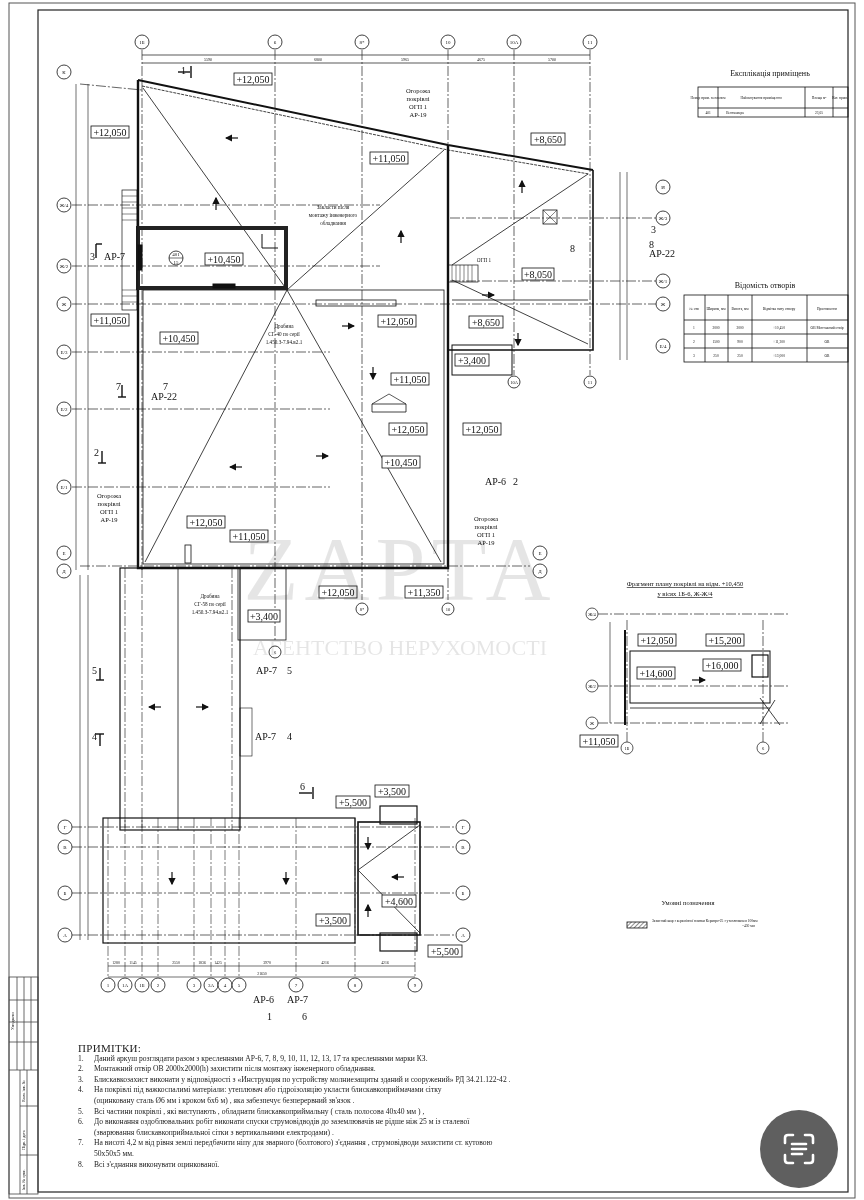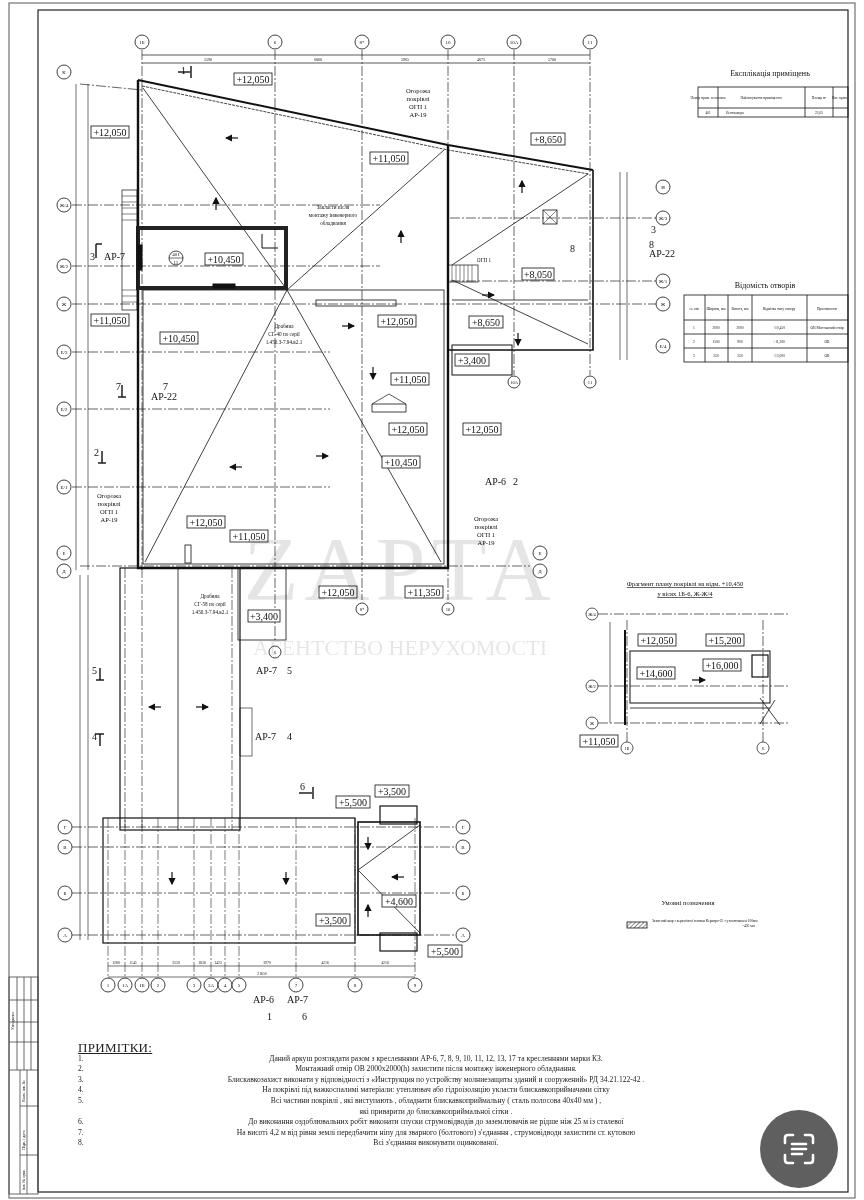--- a/index.html
+++ b/index.html
@@ -2,24 +2,24 @@
 <html><head>
 <meta charset="utf-8">
 <style>
   html,body{margin:0;padding:0;background:#ffffff;}
   body{width:864px;height:1200px;position:relative;overflow:hidden;font-family:"Liberation Serif",serif;color:#1a1a1a;}
   #sheet{position:absolute;left:0;top:0;width:864px;height:1200px;}
   svg text{font-family:"Liberation Serif",serif;fill:#111;}
   .lbl{font-size:10px;}
   .tiny{font-size:4px;}
   .notes{position:absolute;left:78px;top:1043px;width:700px;font-size:7.6px;line-height:10.6px;color:#222;}
-  .notes .n-title{font-size:13px;letter-spacing:.3px;text-decoration:underline;}
+  .notes .n-title{font-size:11px;letter-spacing:.3px;}
   .notes .n-row{display:flex;}
   .notes .n-num{width:16px;flex:none;}
-  .notes .n-txt{flex:1;text-align:center;}
+  .notes .n-txt{flex:1;}
   .scan-btn{position:absolute;left:760px;top:1110px;width:78px;height:78px;border-radius:50%;background:#5f5f5f;display:flex;align-items:center;justify-content:center;cursor:pointer;}
   .watermark{position:absolute;left:190px;top:520px;width:420px;height:150px;opacity:.10;pointer-events:none;}
 </style>
 </head>
 <body>
 
 <div id="sheet">
 <svg width="864" height="1200" viewBox="0 0 864 1200" xmlns="http://www.w3.org/2000/svg">
   <defs>
     <marker id="arr" markerWidth="6" markerHeight="6" refX="5" refY="3" orient="auto">
@@ -604,34 +604,42 @@
       </div>
     <div class="n-row">
         <span class="n-num">3.</span>
         <span class="n-txt">Блискавкозахист виконати у відповідності з «Инструкция по устройству молниезащиты зданий и сооружений» РД 34.21.122-42 .</span>
       </div>
     <div class="n-row">
         <span class="n-num">4.</span>
         <span class="n-txt">На покрівлі під важкоспалимі матеріали: утеплювач або гідроізоляцію укласти блискавкоприймачами сітку</span>
       </div>
     <div class="n-row">
+        <span class="n-num"></span>
+        <span class="n-txt">(оцинковану сталь Ø6 мм і кроком 6х6 м) , яка забезпечує безперервний зв'язок .</span>
+      </div>
+    <div class="n-row">
         <span class="n-num">5.</span>
         <span class="n-txt">Всі частини покрівлі , які виступають , обладнати блискавкоприймальну ( сталь полосова 40х40 мм ) ,</span>
       </div>
     <div class="n-row">
-        <span class="n-num"></span>
-        <span class="n-txt">які приварити до блискавкоприймальної сітки .</span>
-      </div>
-    <div class="n-row">
         <span class="n-num">6.</span>
         <span class="n-txt">До виконання оздоблювальних робіт виконати спуски струмовідводів до заземлювачів не рідше ніж 25 м із сталевої</span>
       </div>
     <div class="n-row">
+        <span class="n-num"></span>
+        <span class="n-txt">(зварювання блискавкоприймальної сітки з вертикальними електродами) .</span>
+      </div>
+    <div class="n-row">
         <span class="n-num">7.</span>
         <span class="n-txt">На висоті 4,2 м від рівня землі передбачити ніпу для зварного (болтового) з'єднання , струмовідводи захистити ст. кутовою</span>
+      </div>
+    <div class="n-row">
+        <span class="n-num"></span>
+        <span class="n-txt">50х50х5 мм.</span>
       </div>
     <div class="n-row">
         <span class="n-num">8.</span>
         <span class="n-txt">Всі з'єднання виконувати оцинкованої.</span>
       </div>
   </div>
 
   
   <div class="scan-btn" aria-label="scan-text">
     <svg width="40" height="40" viewBox="0 0 40 40">

